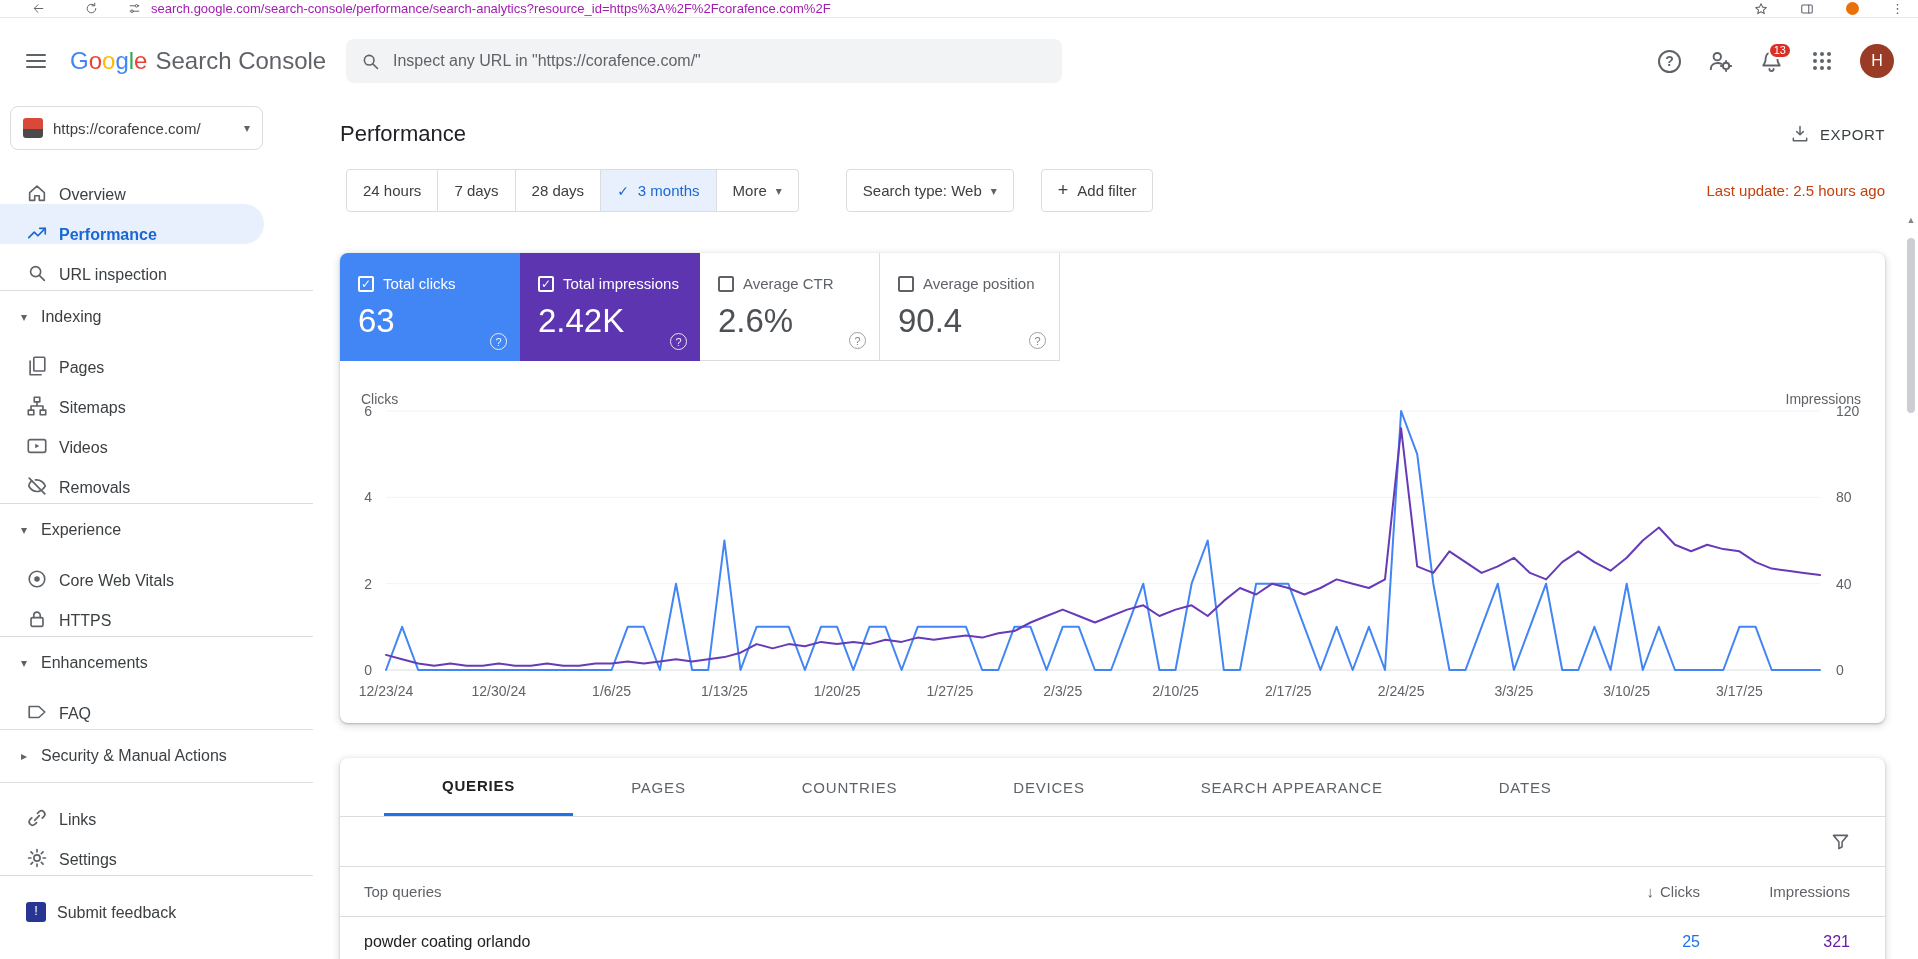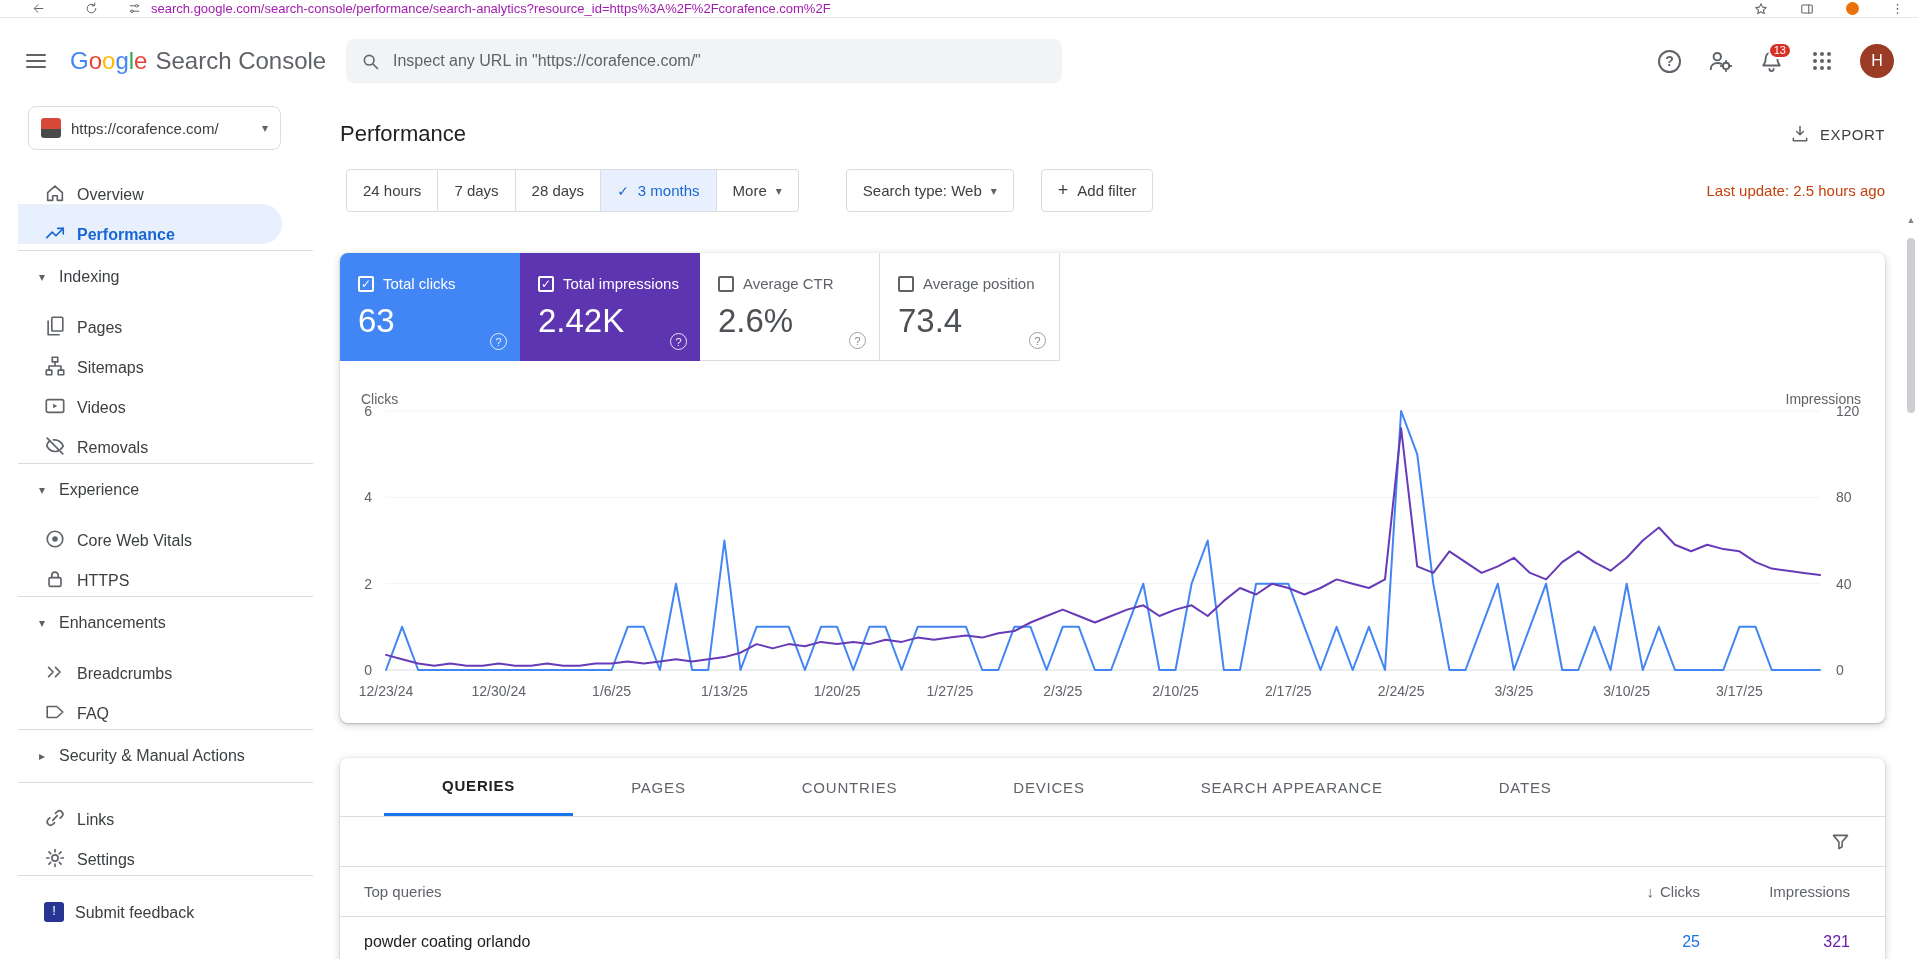--- a/index.html
+++ b/index.html
@@ -34,21 +34,21 @@
   .hdr-right { margin-left:auto; display:flex; align-items:center; gap:26px; padding-right:24px; }
   .icon-btn { position:relative; display:inline-flex; align-items:center; justify-content:center; cursor:pointer; color:#5f6368; }
   .help-circle { width:23px; height:23px; border:2px solid #5f6368; border-radius:50%; display:flex; align-items:center;
                  justify-content:center; font-size:14px; font-weight:700; color:#5f6368; }
   .badge { position:absolute; top:-7px; right:-8px; min-width:19px; height:17px; border-radius:9px; background:#d93025;
            color:#fff; font-size:11px; display:flex; align-items:center; justify-content:center; padding:0 4px; border:2px solid #fff; }
   .avatar { width:34px; height:34px; border-radius:50%; background:#9a3b26; color:#fff; font-size:16px;
             display:flex; align-items:center; justify-content:center; }
 
   
-  .sidebar { position:absolute; top:104px; left:0; width:313px; bottom:0; background:#fff; overflow:hidden;padding-left:18px; }
+  .sidebar { position:absolute; top:104px; left:0; width:313px; bottom:0; background:#fff; overflow:hidden; }
   .property { margin:2px 10px 14px 10px; width:253px; height:44px; border:1px solid #dadce0; border-radius:8px;
               display:flex; align-items:center; padding:0 12px; cursor:pointer; }
   .prop-favicon { width:20px; height:20px; border-radius:3px; background:linear-gradient(#d9493a 0 55%, #4a4a4a 55% 100%); flex:none; }
   .prop-url { font-size:15px; color:#3c4043; margin-left:10px; flex:1; white-space:nowrap; overflow:hidden; }
   .caret { color:#5f6368; font-size:12px; }
   .nav { }
   .nav-item { height:40px; display:flex; align-items:flex-end; padding-left:26px; gap:11px; font-size:16px; color:#3c4043; cursor:pointer; }
   .nav-item .i { flex:none; }
   .nav-item.selected { background:#e8f0fe; color:#1967d2; font-weight:700; width:264px; border-radius:0 20px 20px 0; }
   .nav-item.selected svg { stroke:#1967d2; }
@@ -232,20 +232,27 @@
           </svg>
         <span>Overview</span>
       </div>
       <div class="nav-item selected">
         <svg class="i" width="22" height="22" viewBox="0 0 24 24">
             <polyline points="3 17 9 11 13 15 21 7"></polyline>
             <polyline points="15 7 21 7 21 13"></polyline>
           </svg>
         <span>Performance</span>
       </div>
+      <div class="nav-item">
+        <svg class="i" width="22" height="22" viewBox="0 0 24 24">
+            <circle cx="10.5" cy="10.5" r="5.5"></circle>
+            <path d="M14.8 14.8L20 20"></path>
+          </svg>
+        <span>URL inspection</span>
+      </div>
       <div class="divider"></div>
       <div class="section-head">
         <span class="caret">▾</span>
         <span>Indexing</span>
       </div>
       <div class="nav-item">
         <svg class="i" width="22" height="22" viewBox="0 0 24 24">
             <rect x="8.5" y="2.5" width="12" height="15" rx="1"></rect>
             <path d="M4.5 6.5v15h12"></path>
           </svg>
@@ -290,26 +297,20 @@
         <svg class="i" width="22" height="22" viewBox="0 0 24 24">
             <rect x="5.5" y="10.5" width="13" height="9.5" rx="1.5"></rect>
             <path d="M8.5 10.5V8a3.5 3.5 0 017 0v2.5"></path>
           </svg>
         <span>HTTPS</span>
       </div>
       <div class="divider"></div>
       <div class="section-head">
         <span class="caret">▾</span>
         <span>Enhancements</span>
-      </div>
-      <div class="nav-item">
-        <svg class="i" width="22" height="22" viewBox="0 0 24 24">
-            <path d="M5 7l5 5-5 5M12.5 7l5 5-5 5"></path>
-          </svg>
-        <span>Breadcrumbs</span>
       </div>
       <div class="nav-item">
         <svg class="i" width="22" height="22" viewBox="0 0 24 24">
             <path d="M3.5 6h10.5l6.5 6-6.5 6H3.5z"></path>
           </svg>
         <span>FAQ</span>
       </div>
       <div class="divider"></div>
       <div class="section-head">
         <span class="caret">▸</span>
@@ -400,21 +401,21 @@
               <span>Average CTR</span>
             </div>
           <div class="card-value">2.6%</div>
           <span class="card-help">?</span>
         </div>
         <div class="card unsel">
           <div class="card-top">
               <span class="cb"></span>
               <span>Average position</span>
             </div>
-          <div class="card-value">73.4</div>
+          <div class="card-value">90.4</div>
           <span class="card-help">?</span>
         </div>
       </div>
       <div class="chart-wrap">
         <span class="axis-title left">Clicks</span>
         <span class="axis-title right">Impressions</span>
         <svg id="chart-svg" width="1545" height="362">
             <line x1="46" y1="309" x2="1480" y2="309" stroke="#dadce0" stroke-width="1"></line>
             <text x="32" y="314" text-anchor="end" class="tick">0</text>
             <line x1="46" y1="222.66666666666669" x2="1480" y2="222.66666666666669" stroke="#f1f3f4" stroke-width="1"></line>

